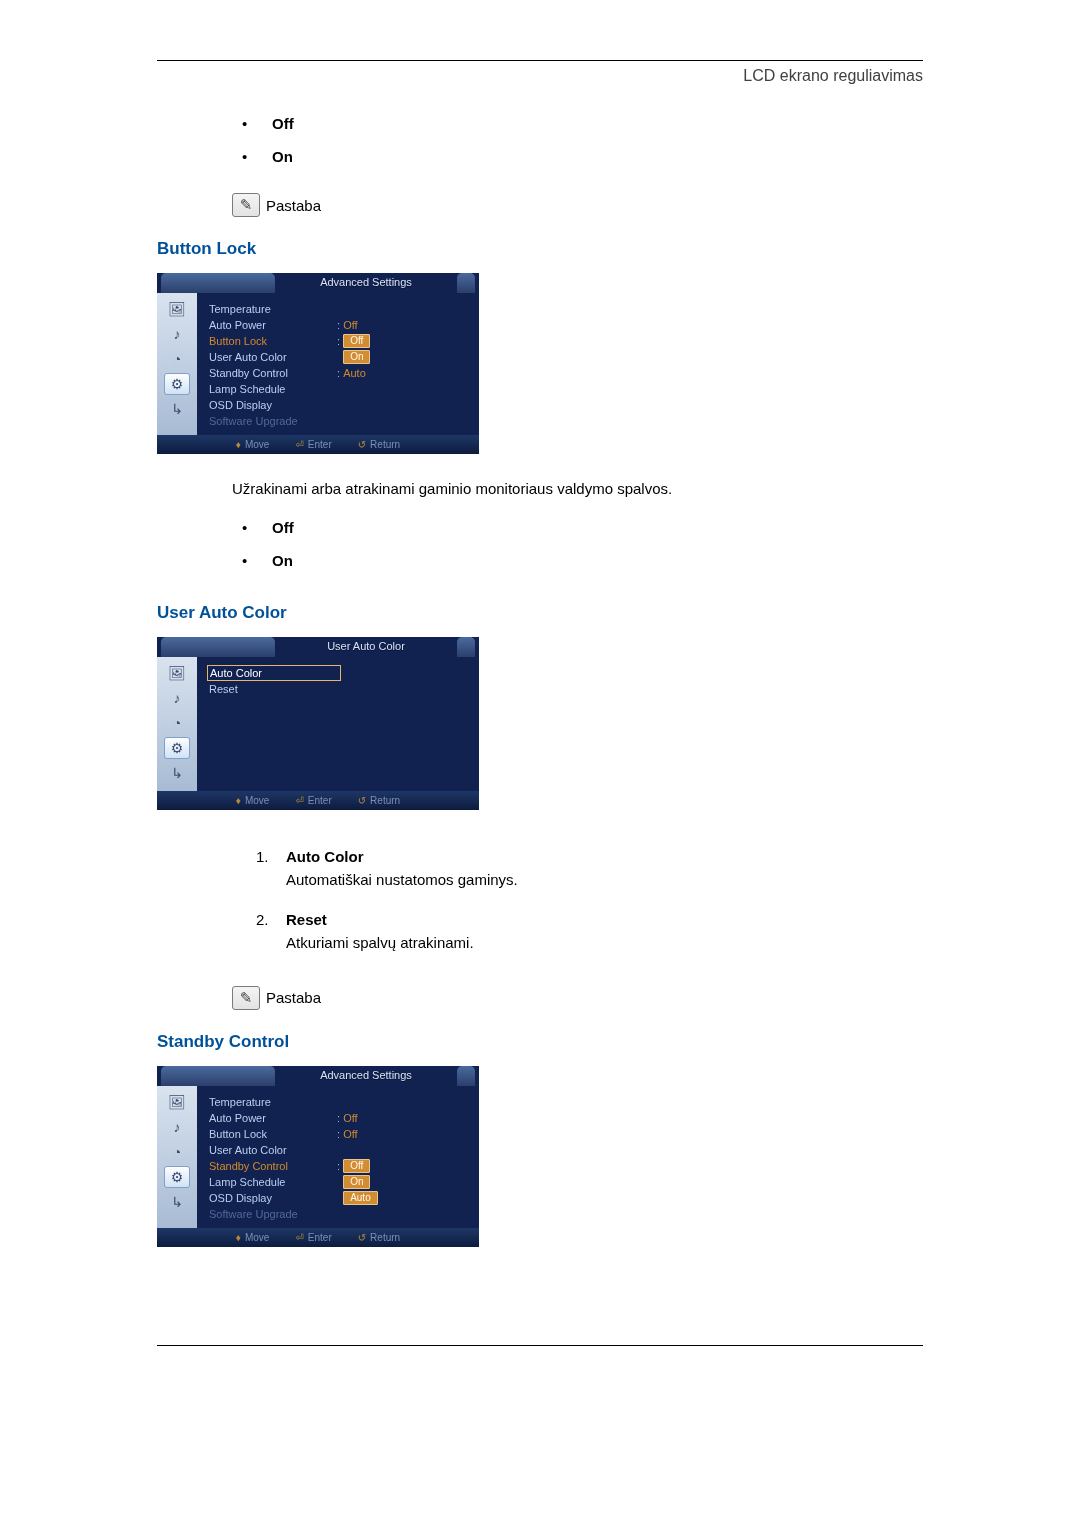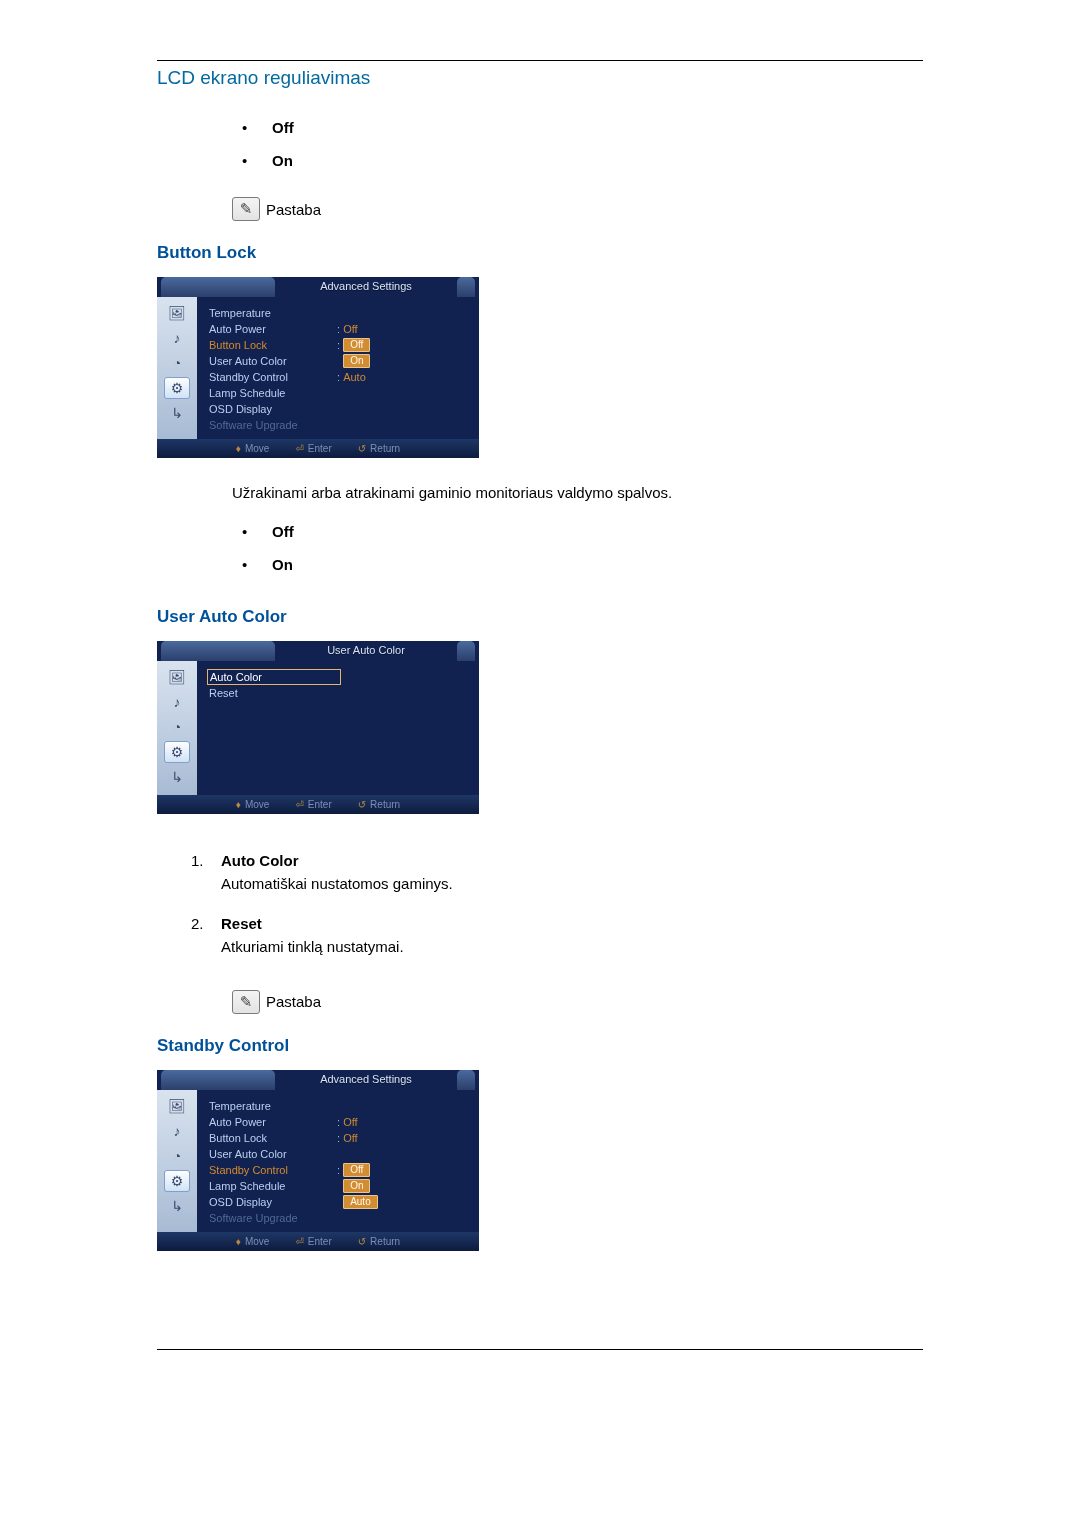--- a/index.html
+++ b/index.html
@@ -1,26 +1,26 @@
 <!DOCTYPE html>
 <html><head>
 <meta charset="utf-8">
 <style>
 body{margin:0;background:#fff;font-family:Arial,Helvetica,sans-serif;color:#000;font-size:15px}
 .page{width:1080px;margin:0 auto;padding:60px 0}
 .content{width:766px;margin:0 auto;border-top:1px solid #000;border-bottom:1px solid #000;padding:0 0 80px 0;box-sizing:border-box}
-.header-title{text-align:left;font-size:19px;color:#0369a1;padding:6px 0 10px 0}
+.header-title{text-align:right;font-size:16px;color:#404040;padding:6px 0 10px 0}
 .sec-heading{color:#00519a;font-weight:bold;font-size:17px;padding:14px 0 8px 0}
 .body-text{padding-left:75px;padding-right:0;line-height:1.4}
 .body-text p{margin:6px 0}
 ul.bullets{list-style:none;padding:0;margin:12px 0 12px 75px}
 ul.bullets li{padding:8px 0}
 ul.bullets li::before{content:"•";display:inline-block;width:30px;padding-left:10px}
 .bullets .opt{font-weight:bold}
-ol.numlist{list-style:none;padding:0;margin:12px 0 12px 34px}
+ol.numlist{list-style:none;padding:0;margin:12px 0 12px 99px}
 ol.numlist li{padding:8px 0}
 .num{display:inline-block;width:30px}
 .bold{font-weight:bold}
 .note-row{display:flex;align-items:center;gap:6px;padding:8px 0 8px 75px}
 .note-icon{width:26px;height:22px;border:1px solid #7a7a7a;border-radius:3px;display:flex;align-items:center;justify-content:center;color:#444;background:linear-gradient(#f4f4f4,#e3e3e3);font-size:15px}
 .note-label{font-weight:normal}
 .indent-sub{padding:4px 0 4px 105px;line-height:1.45}
 .justify{text-align:justify}
 .osd-wrap{display:flex;padding:6px 0 18px 0}
 .osd{width:322px;background:#112150;font-family:Arial,sans-serif;font-size:11px;color:#b9d0f0}
@@ -169,21 +169,21 @@
   </div>
 </div>
 
 <ol class="numlist">
   <li>
     <span class="num">1.</span><span class="bold">Auto Color</span>
     <div class="indent-sub" style="padding-left:30px">Automatiškai nustatomos gaminys.</div>
   </li>
   <li>
     <span class="num">2.</span><span class="bold">Reset</span>
-    <div class="indent-sub" style="padding-left:30px">Atkuriami tinklą nustatymai.</div>
+    <div class="indent-sub" style="padding-left:30px">Atkuriami spalvų atrakinami.</div>
   </li>
 </ol>
 
 <div class="note-row">
   <span class="note-icon">✎</span>
   <span class="note-label">Pastaba</span>
 </div>
 
 <div class="sec-heading">Standby Control</div>
 

